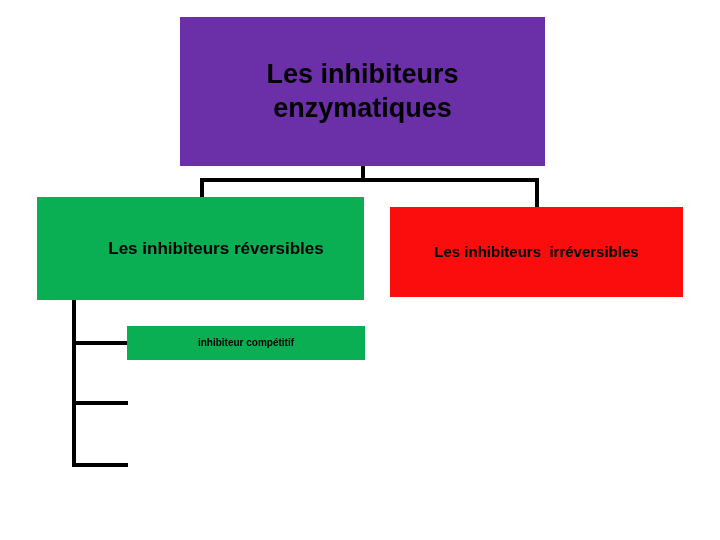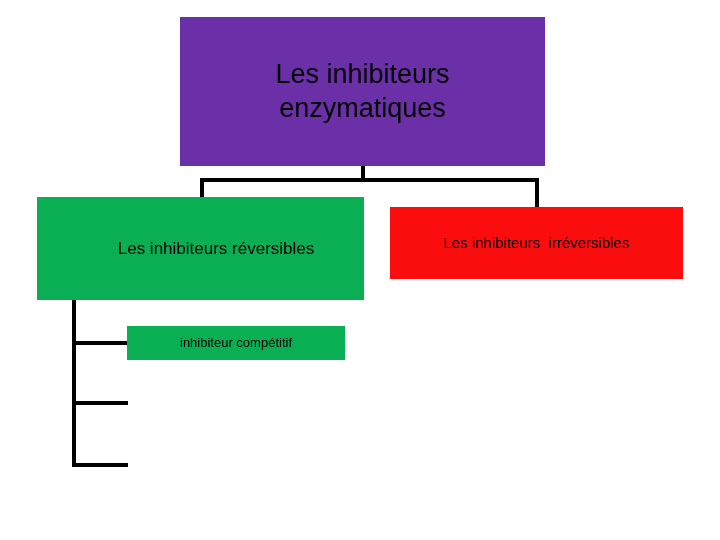--- a/index.html
+++ b/index.html
@@ -19,21 +19,21 @@
     height: 540px;
     background: #ffffff;
   }
   .node {
     position: absolute;
     display: flex;
     align-items: center;
     justify-content: center;
     text-align: center;
     color: #000000;
-    font-weight: normal;
+    font-weight: bold;
     box-sizing: border-box;
     white-space: pre;
     line-height: 1.25;
   }
   
   .node-root {
     left: 180px;
     top: 17px;
     width: 365px;
     height: 149px;
@@ -48,31 +48,31 @@
     width: 327px;
     height: 103px;
     background: #0BAF53;
     font-size: 17px;
     padding-left: 31px;
   }
   .node-irreversible {
     left: 390px;
     top: 207px;
     width: 293px;
-    height: 72px;
+    height: 90px;
     background: #FC0D0D;
     font-size: 15px;
   }
   
   .node-leaf {
     left: 127px;
-    width: 218px;
+    width: 238px;
     height: 34px;
     background: #0BAF53;
-    font-size: 13px;
+    font-size: 10px;
   }
   .leaf-1 { top: 326px; }
   .leaf-2 { top: 386px; }
   .leaf-3 { top: 446px; }
 
   
   .line {
     position: absolute;
     background: #000000;
   }

